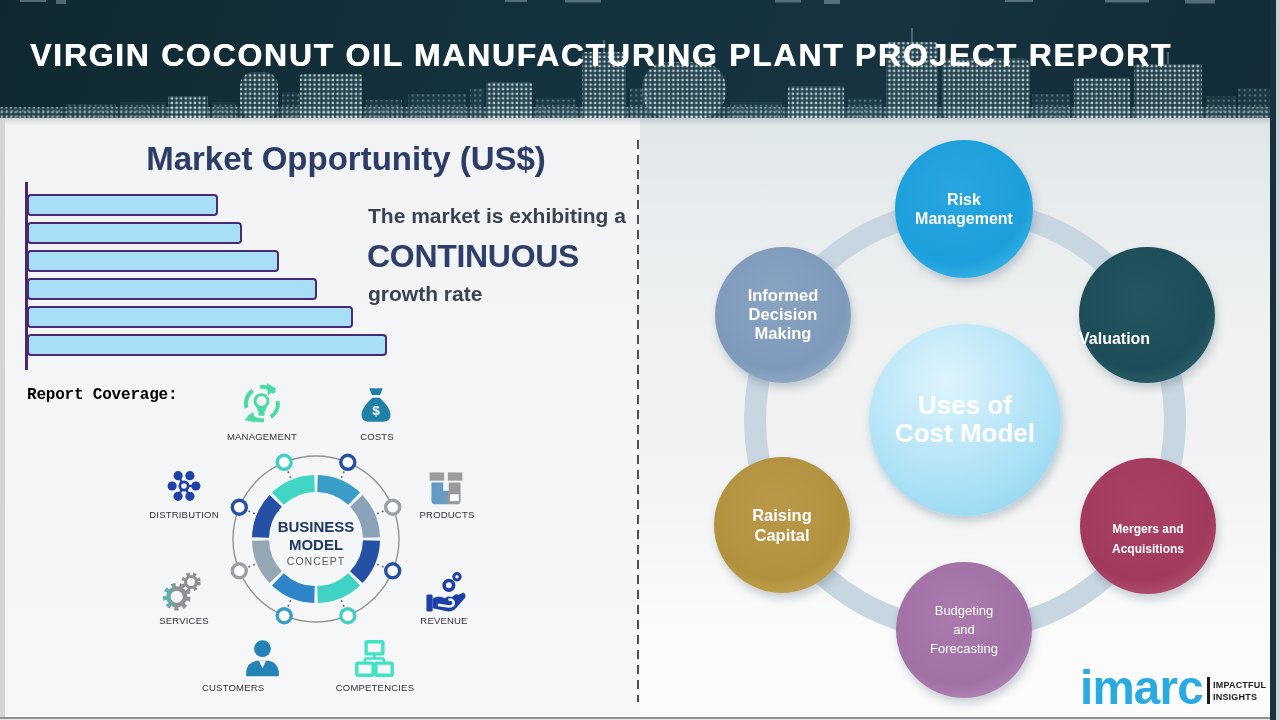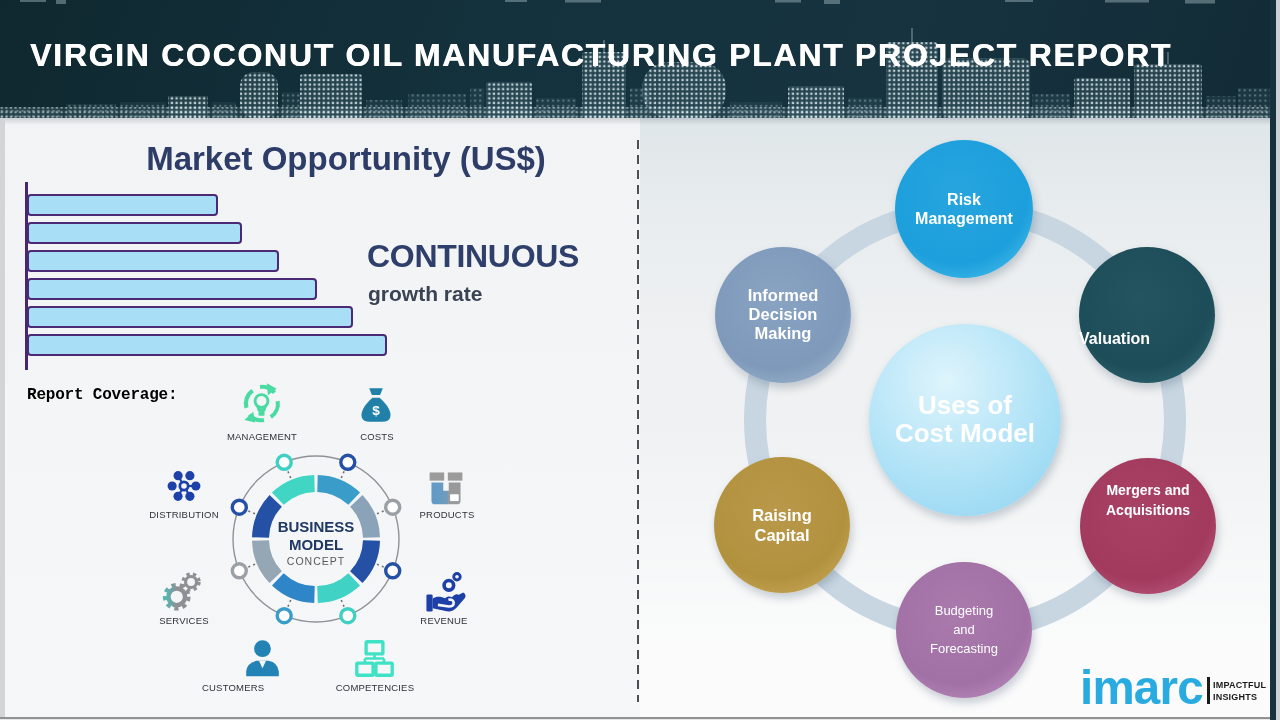--- a/index.html
+++ b/index.html
@@ -93,20 +93,21 @@
   <div class="abs" style="left:0px;top:140px;width:656px;text-align:center;color:#2e3c68;font-size:33px;font-weight:bold;padding-left:18px;">Market Opportunity (US$)</div>
 
   <div class="abs" style="left:25px;top:182px;width:3px;height:188px;background:#4a2570;"></div>
   <div class="abs" style="left:27px;top:194px;width:191px;height:22px;background:#a9def7;border:2.5px solid #4b2a75;border-radius:4px;box-sizing:border-box;"></div>
   <div class="abs" style="left:27px;top:222px;width:215px;height:22px;background:#a9def7;border:2.5px solid #4b2a75;border-radius:4px;box-sizing:border-box;"></div>
   <div class="abs" style="left:27px;top:250px;width:252px;height:22px;background:#a9def7;border:2.5px solid #4b2a75;border-radius:4px;box-sizing:border-box;"></div>
   <div class="abs" style="left:27px;top:278px;width:290px;height:22px;background:#a9def7;border:2.5px solid #4b2a75;border-radius:4px;box-sizing:border-box;"></div>
   <div class="abs" style="left:27px;top:306px;width:326px;height:22px;background:#a9def7;border:2.5px solid #4b2a75;border-radius:4px;box-sizing:border-box;"></div>
   <div class="abs" style="left:27px;top:334px;width:360px;height:22px;background:#a9def7;border:2.5px solid #4b2a75;border-radius:4px;box-sizing:border-box;"></div>
 
+  <div class="abs" style="left:368px;top:204px;color:#3a4354;font-size:21px;font-weight:bold;white-space:nowrap;">The market is exhibiting a</div>
   <div class="abs" style="left:367px;top:238px;color:#2e3f6b;font-size:32px;font-weight:bold;letter-spacing:-0.3px;">CONTINUOUS</div>
   <div class="abs" style="left:368px;top:282px;color:#3a4354;font-size:21px;font-weight:bold;">growth rate</div>
 
   <div class="abs" style="left:27px;top:386px;color:#000000;font-size:16px;font-weight:bold;letter-spacing:-0.2px;font-family:Liberation Mono, monospace;">Report Coverage:</div>
 
   <svg class="abs" style="left:216px;top:439px;" width="200" height="200" viewBox="0 0 200 200">
     <circle cx="100" cy="100" r="83" fill="none" stroke="#8f9296" stroke-width="1.4"></circle>
 
     <g stroke="#6f7276" stroke-width="1.6" stroke-dasharray="2 3.2">
       <line x1="74.7" y1="39.0" x2="71.3" y2="30.7"></line>
@@ -260,21 +261,21 @@
   <div class="abs circ sh" style="left:895px;top:140px;width:138px;height:138px;border-radius:50%;background:radial-gradient(circle at 45% 38%,#27a5df 0%,#1c9fdc 62%,#45bce9 88%,#178cc4 100%);"></div>
   <div class="abs" style="left:895px;top:190px;width:138px;text-align:center;color:#fff;font-size:16px;font-weight:bold;line-height:19px;">Risk<br>Management</div>
 
   <div class="abs circ sh" style="left:1079px;top:247px;width:136px;height:136px;border-radius:50%;background:radial-gradient(circle at 45% 38%,#235460 0%,#1d4d58 62%,#326875 88%,#133741 100%);"></div>
   <div class="abs" style="left:1079px;top:304px;width:136px;text-align:left;color:#fff;font-size:16px;font-weight:bold;margin-top:26px;">Valuation</div>
 
   <div class="abs circ sh" style="left:715px;top:247px;width:136px;height:136px;border-radius:50%;background:radial-gradient(circle at 45% 38%,#8aa3c3 0%,#7e99ba 62%,#9cb3cd 88%,#6c84a8 100%);"></div>
   <div class="abs" style="left:715px;top:286px;width:136px;text-align:center;color:#fff;font-size:16.5px;font-weight:bold;line-height:19px;">Informed<br>Decision<br>Making</div>
 
   <div class="abs circ sh" style="left:1080px;top:458px;width:136px;height:136px;border-radius:50%;background:radial-gradient(circle at 45% 38%,#a84264 0%,#a23a5e 62%,#b85a7b 88%,#8a2a4c 100%);"></div>
-  <div class="abs" style="left:1080px;top:481px;width:136px;text-align:center;color:#fff;font-size:14px;font-weight:bold;line-height:19.5px;">Mergers and<br>Acquisitions</div>
+  <div class="abs" style="left:1080px;top:520px;width:136px;text-align:center;color:#fff;font-size:12px;font-weight:bold;line-height:19.5px;">Mergers and<br>Acquisitions</div>
 
   <div class="abs circ sh" style="left:714px;top:457px;width:136px;height:136px;border-radius:50%;background:radial-gradient(circle at 45% 38%,#b9984a 0%,#b2913e 62%,#c7a757 88%,#997631 100%);"></div>
   <div class="abs" style="left:714px;top:506px;width:136px;text-align:center;color:#fff;font-size:16.5px;font-weight:bold;line-height:19.5px;">Raising<br>Capital</div>
 
   <div class="abs circ sh" style="left:896px;top:562px;width:136px;height:136px;border-radius:50%;background:radial-gradient(circle at 45% 38%,#aa7aad 0%,#a170a5 62%,#ba8dbd 88%,#8b5c92 100%);"></div>
   <div class="abs" style="left:896px;top:601px;width:136px;text-align:center;color:#fff;font-size:13px;font-weight:normal;line-height:19px;">Budgeting<br>and<br>Forecasting</div>
 
   <div class="abs circ sh" style="left:869px;top:324px;width:192px;height:192px;border-radius:50%;background:radial-gradient(circle at 40% 30%,#def4fc 0%,#bce7f8 40%,#a5def5 68%,#90d1ee 100%);"></div>
   <div class="abs" style="left:1080px;top:660px;width:130px;height:52px;color:#29abe2;font-size:47.5px;font-weight:bold;letter-spacing:-0.8px;">imarc</div>
 

